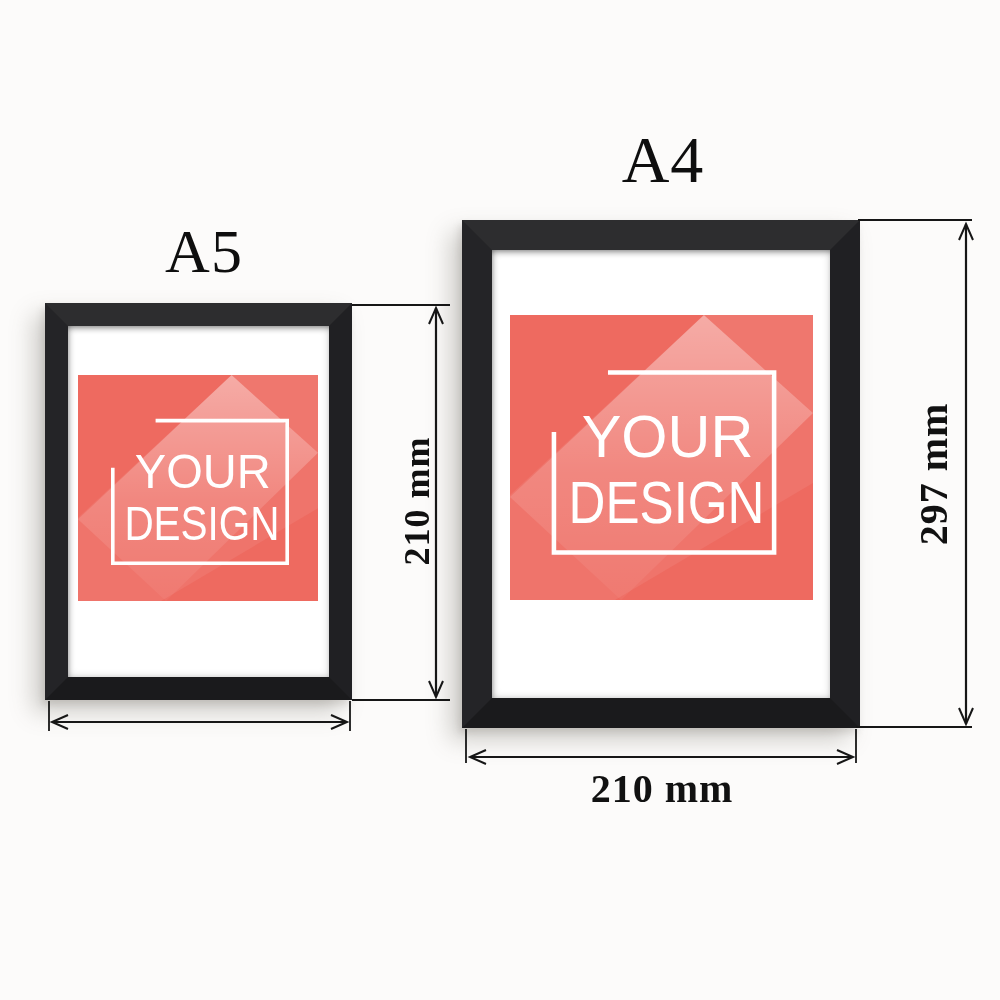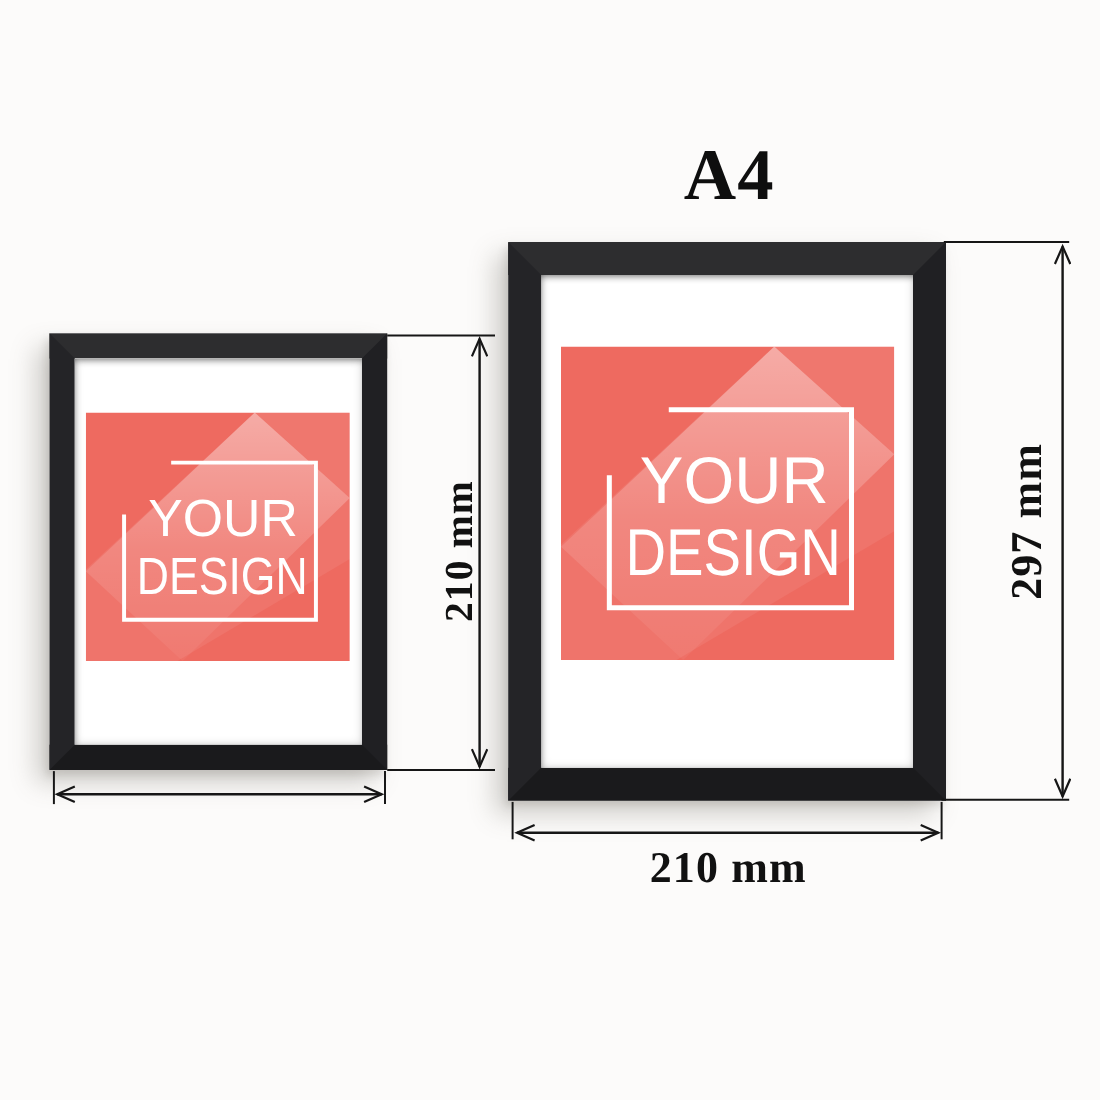--- a/index.html
+++ b/index.html
@@ -8,21 +8,21 @@
     background: #fcfbfa;
     font-family: "Liberation Serif", serif;
     overflow: hidden;
   }
   .stage { position: relative; width: 1000px; height: 1000px; }
 
   
   .size-title {
     position: absolute;
     transform: translate(-50%, -50%);
-    font-weight: bold;
+    font-weight: normal;
     color: #0e0e0e;
     white-space: nowrap;
     letter-spacing: 1px;
   }
   .a5-title { left: 204px; top: 251px; font-size: 62px; }
   .a4-title { left: 663px; top: 160px; font-size: 66px; }
 
   
   .frame {
     position: absolute;
@@ -65,20 +65,21 @@
   .a4-height-label { left: 933px; top: 474px; font-size: 40px; }
   .a4-width-label  { left: 662px; top: 788px; font-size: 40px; }
 
   .dims-overlay { position: absolute; left: 0; top: 0; pointer-events: none; }
 </style>
 </head>
 <body>
 
 <div class="stage">
 
+  <div class="size-title a5-title">A5</div>
 
   <div class="frame frame-a5">
     <div class="paper">
       <svg class="poster poster-a5" viewBox="0 0 300 285" preserveAspectRatio="none" xmlns="http://www.w3.org/2000/svg">
         <defs>
           <linearGradient id="pg-a5" x1="0" y1="0" x2="0" y2="1">
             <stop offset="0" stop-color="#ffffff" stop-opacity="0.40"></stop>
             <stop offset="0.55" stop-color="#ffffff" stop-opacity="0.14"></stop>
             <stop offset="1" stop-color="#ffffff" stop-opacity="0.04"></stop>
           </linearGradient>

